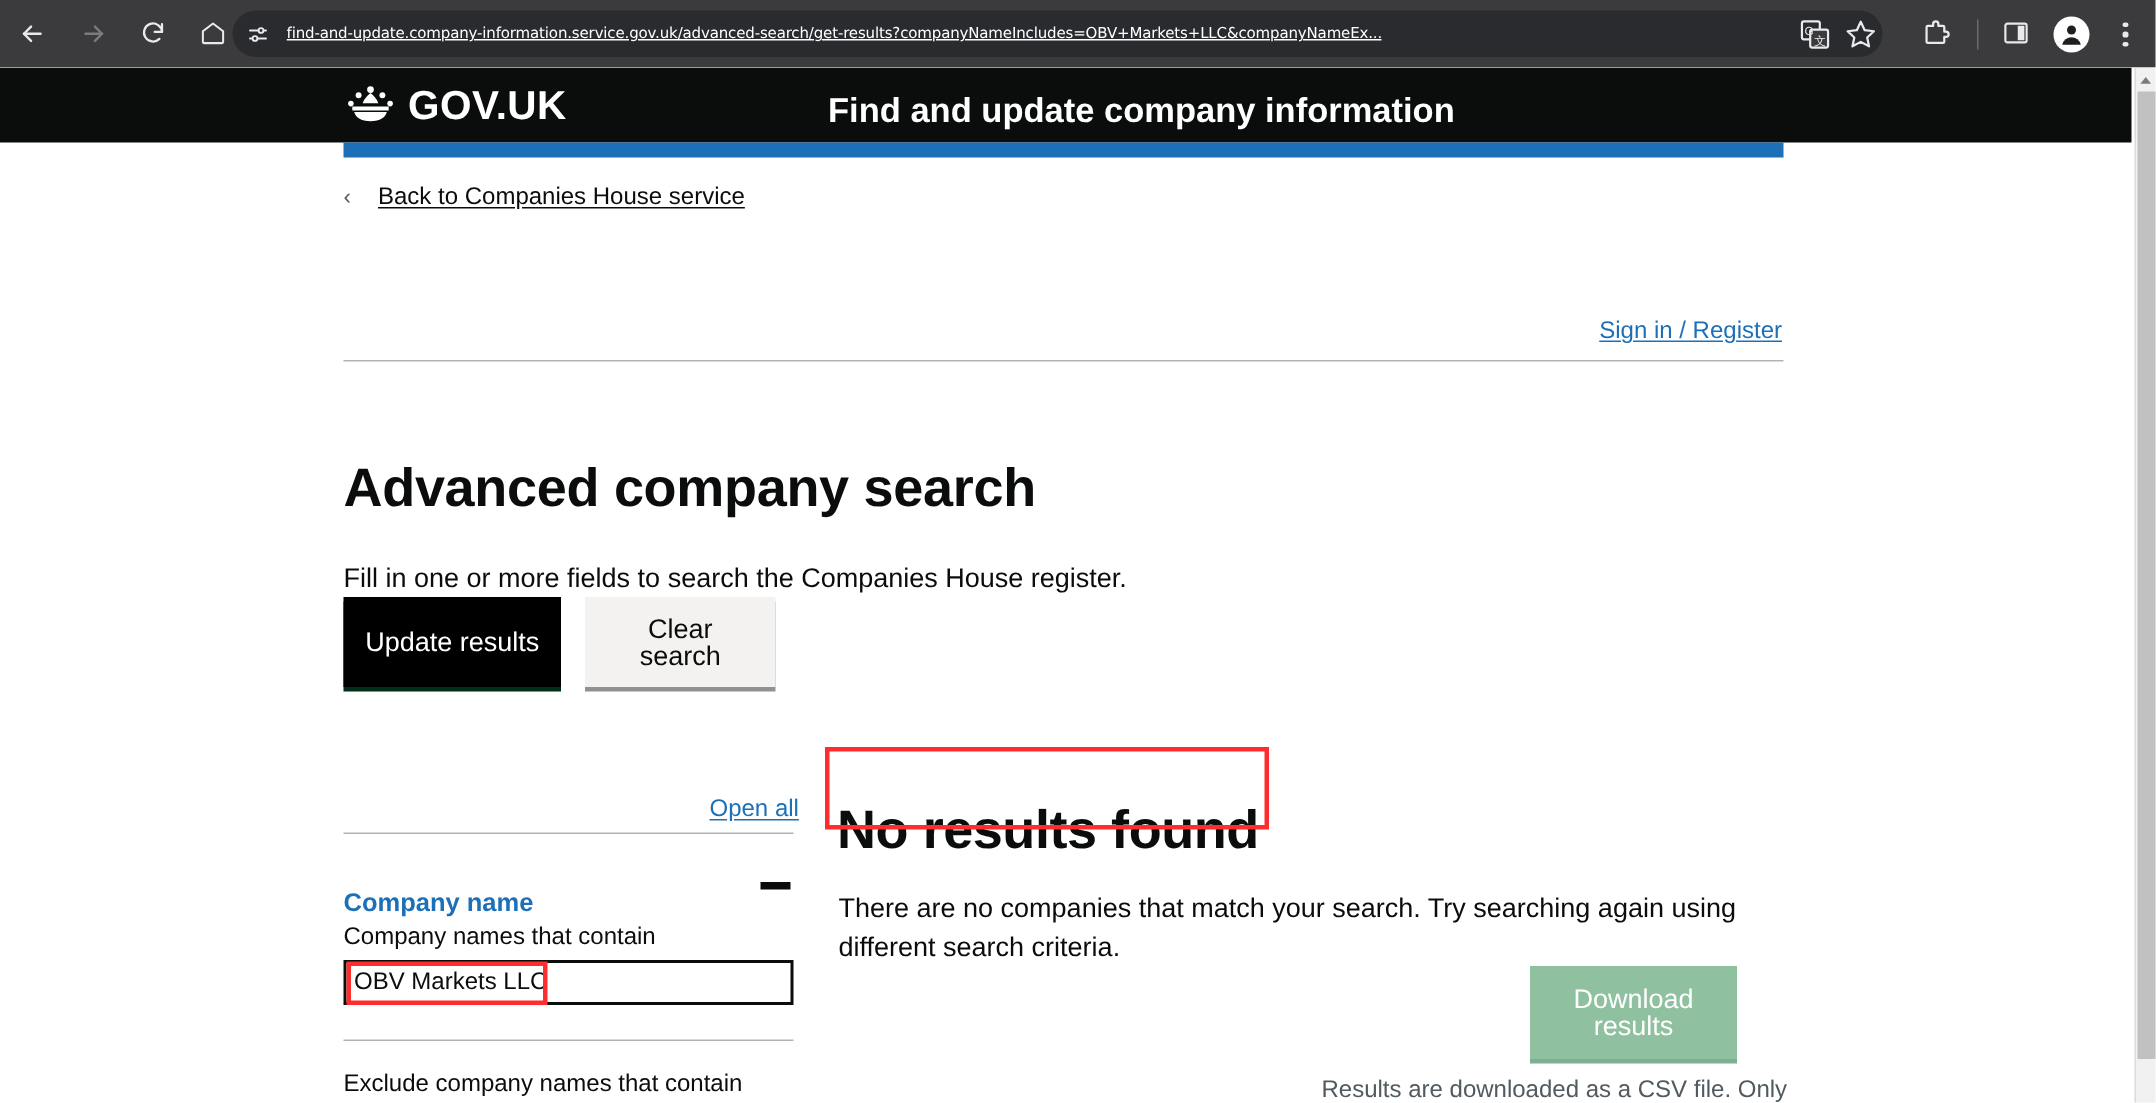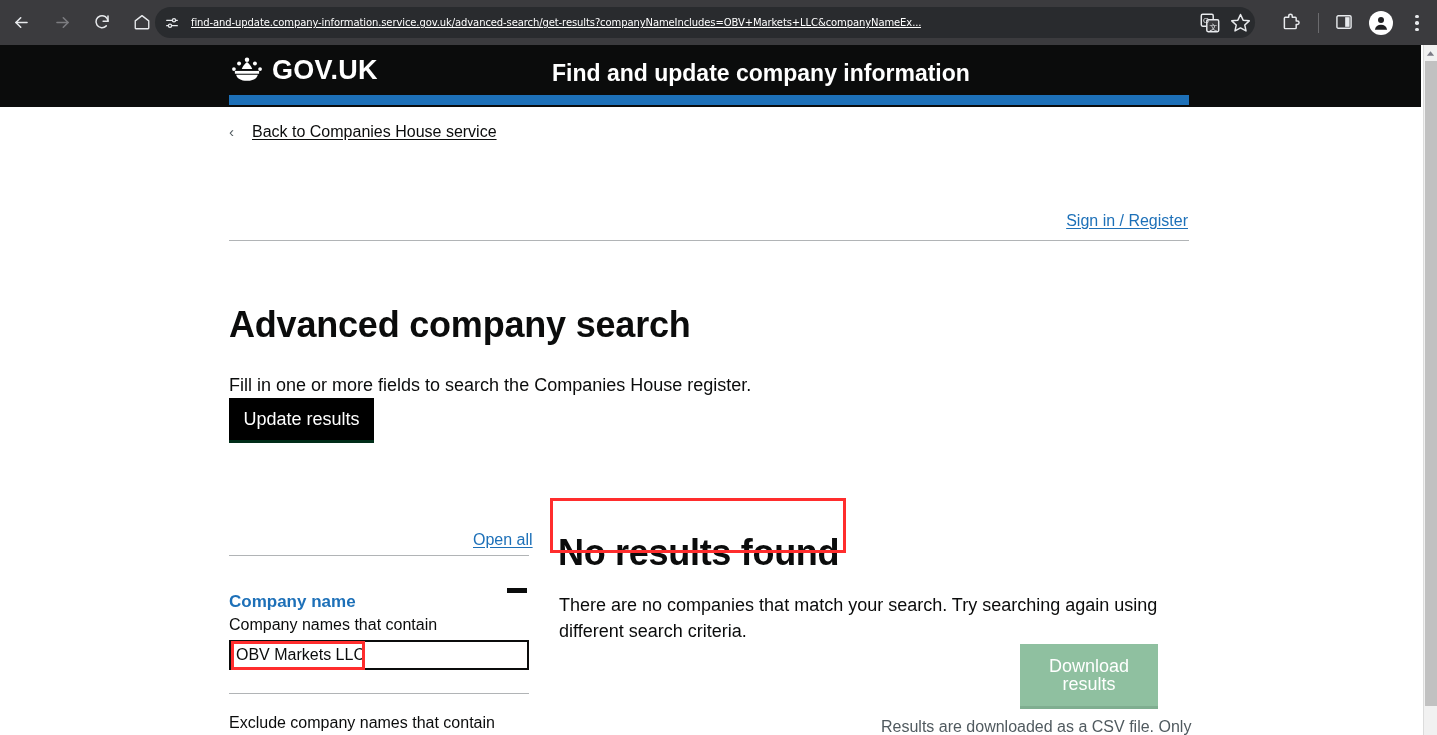--- a/index.html
+++ b/index.html
@@ -96,21 +96,21 @@
   #viewport {
     position: absolute; top: 45px; left: 0;
     width: 1423px; height: 690px;
     background: #ffffff;
     overflow: hidden;
   }
 
   
   #govuk-header {
     position: absolute; top: 0; left: 0;
-    width: 1421px; height: 62px;
+    width: 1421px; height: 50px;
     background: #0b0c0c;
   }
   #govuk-brand {
     position: absolute; top: 11px; left: 229px;
     display: flex; align-items: center; gap: 7px;
   }
   #crown-icon { display: block; }
   #govuk-wordmark {
     color: #ffffff;
     font-size: 27px;
@@ -461,20 +461,21 @@
 
     <div id="signin-link">Sign in / Register</div>
 
     <div id="header-rule"></div>
 
     <h1 id="page-title">Advanced company search</h1>
     <p id="page-intro">Fill in one or more fields to search the Companies House register.</p>
 
     <div id="button-row">
       <button class="govuk-btn" id="update-results-button">Update results</button>
+      <button class="govuk-btn" id="clear-search-button">Clear search</button>
     </div>
 
     <div id="open-all-link">Open all</div>
 
     <div class="filter-rule" id="rule-top"></div>
 
     <div class="accordion-header" id="company-name-section">
       <span class="accordion-title">Company name</span>
       <span class="minus-icon"></span>
     </div>

